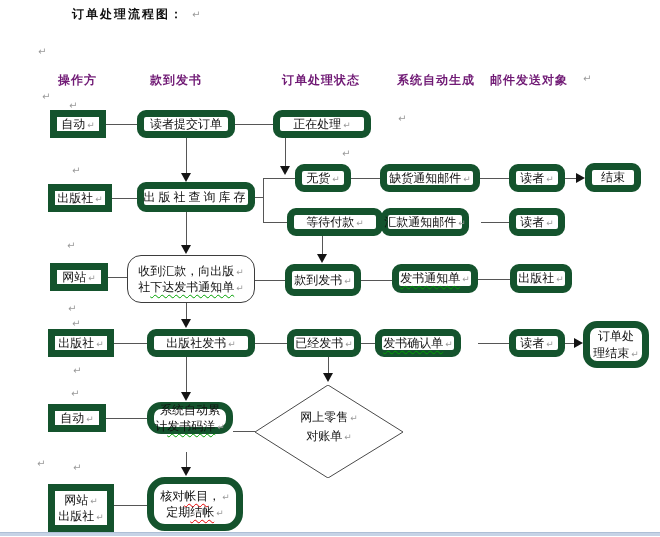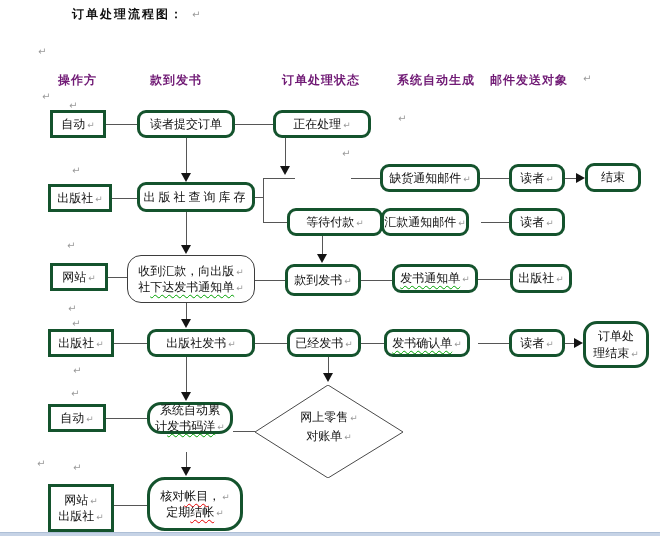--- a/index.html
+++ b/index.html
@@ -1,20 +1,20 @@
 <!DOCTYPE html>
 <html><head>
 <meta charset="utf-8">
 <style>
   html,body{margin:0;padding:0;}
   body{font-family:"DejaVu Sans","Liberation Sans",sans-serif;}
   .page{position:relative;width:660px;height:537px;background:#ffffff;overflow:hidden;}
   .title{position:absolute;left:72px;top:6px;font-size:12px;font-weight:bold;color:#111;letter-spacing:2px;}
   .colhead{position:absolute;font-size:12px;font-weight:bold;color:#701a75;letter-spacing:1px;white-space:nowrap;text-align:center;}
-  .node{position:absolute;box-sizing:border-box;background:#fff;border:3px solid #14532d;
+  .node{position:absolute;box-sizing:border-box;background:#fff;border:7px solid #14532d;
         display:flex;flex-direction:column;align-items:center;justify-content:center;
         font-size:12px;color:#111;line-height:1.35;text-align:center;white-space:nowrap;z-index:2;}
   .rect{border-radius:0;}
   .rounded{border-radius:9px;}
   .rounded-lg{border-radius:14px;text-align:right;}
   .hline{position:absolute;height:1px;background:#565656;z-index:1;}
   .vline{position:absolute;width:1px;background:#565656;z-index:1;}
   .ah-down{position:absolute;width:0;height:0;border-left:5px solid transparent;
            border-right:5px solid transparent;border-top:9px solid #141414;z-index:3;}
   .ah-right{position:absolute;width:0;height:0;border-top:5px solid transparent;
@@ -98,20 +98,23 @@
     <span class="line"><span>计</span><span class="wg">发书码洋</span><span class="inmark">↵</span></span>
   </div>
   <div class="node rounded" style="left:273px;top:110px;width:98px;height:28px">
     <span class="line"><span>正在处理</span><span class="inmark">↵</span></span>
   </div>
 
   <div class="node rounded-lg" style="left:147px;top:477px;width:96px;height:54px;border-radius:18px">
     <span class="line"><span>核对</span><span class="wr">帐目</span><span>，</span><span class="inmark">↵</span></span>
     <span class="line"><span>定期</span><span class="wr">结帐</span><span class="inmark">↵</span></span>
   </div>
+  <div class="node rounded" style="left:295px;top:164px;width:56px;height:28px">
+    <span class="line"><span>无货</span><span class="inmark">↵</span></span>
+  </div>
   <div class="node rounded" style="left:287px;top:208px;width:96px;height:28px">
     <span class="line"><span>等待付款</span><span class="inmark">↵</span></span>
   </div>
   <div class="node rounded" style="left:285px;top:264px;width:76px;height:32px">
     <span class="line"><span>款到发书</span><span class="inmark">↵</span></span>
   </div>
   <div class="node rounded" style="left:287px;top:329px;width:74px;height:28px">
     <span class="line"><span>已经发书</span><span class="inmark">↵</span></span>
   </div>
 
@@ -125,21 +128,21 @@
 
   <div class="node rounded" style="left:380px;top:164px;width:100px;height:28px">
     <span class="line"><span>缺货通知邮件</span><span class="inmark">↵</span></span>
   </div>
   <div class="node rounded" style="left:381px;top:208px;width:88px;height:28px">
     <span class="line"><span>汇款通知邮件</span><span class="inmark">↵</span></span>
   </div>
   <div class="node rounded" style="left:392px;top:264px;width:86px;height:29px">
     <span class="line"><span class="wg">发书通知单</span><span class="inmark">↵</span></span>
   </div>
-  <div class="node rounded" style="left:384px;top:329px;width:86px;height:28px">
+  <div class="node rounded" style="left:375px;top:329px;width:86px;height:28px">
     <span class="line"><span class="wg">发书确认单</span><span class="inmark">↵</span></span>
   </div>
 
   <div class="node rounded" style="left:509px;top:164px;width:56px;height:28px">
     <span class="line"><span>读者</span><span class="inmark">↵</span></span>
   </div>
   <div class="node rounded" style="left:509px;top:208px;width:56px;height:28px">
     <span class="line"><span>读者</span><span class="inmark">↵</span></span>
   </div>
   <div class="node rounded" style="left:510px;top:264px;width:62px;height:29px">

